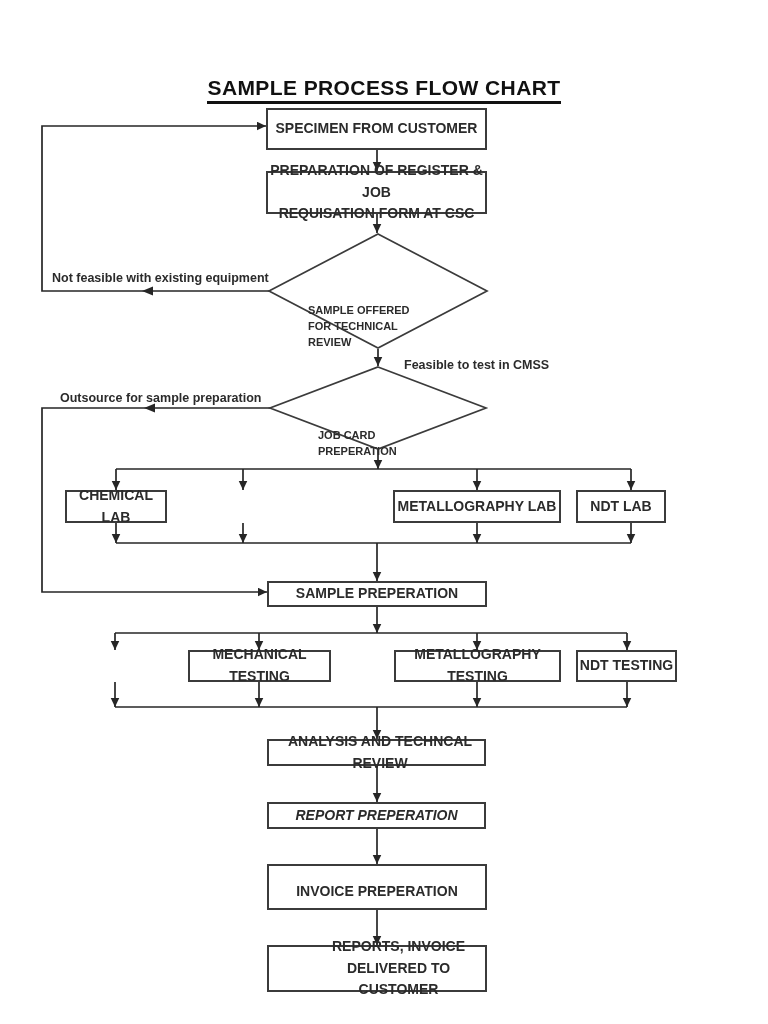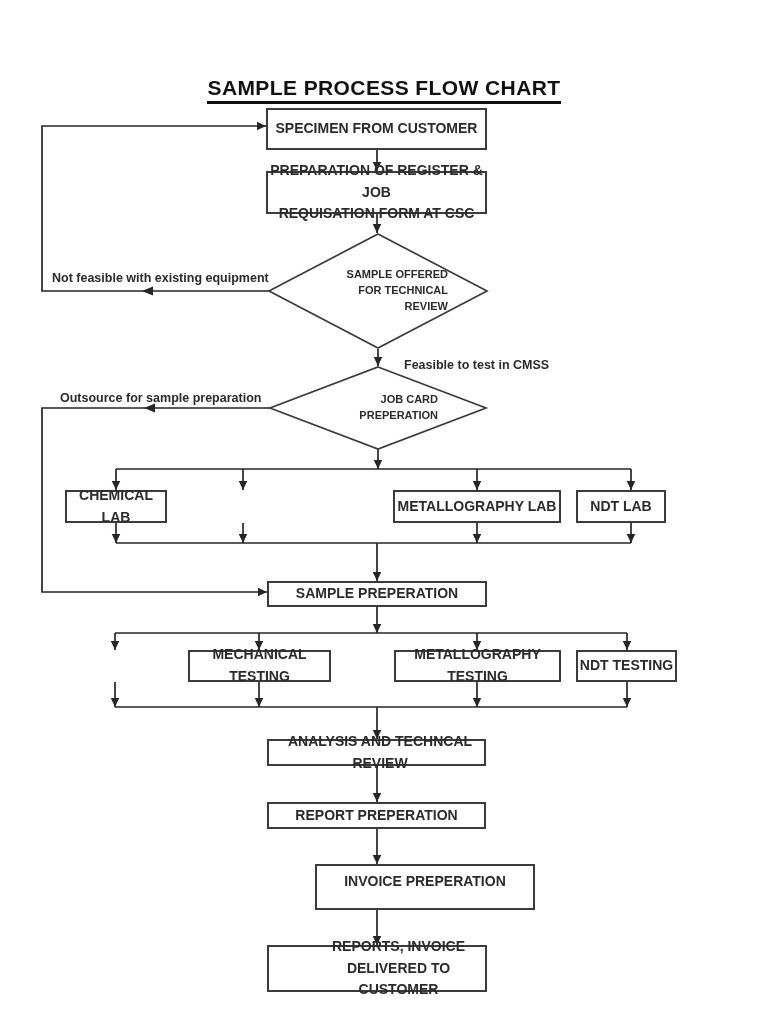--- a/index.html
+++ b/index.html
@@ -13,42 +13,42 @@
     display:inline-block; font-size:21px; font-weight:bold; letter-spacing:0.4px;
     color:#111111; border-bottom:3px solid #111111; padding-bottom:1px;margin-top:32px;
   }
   .connectors { position:absolute; left:0; top:0; width:768px; height:1024px; }
   .node {
     position:absolute; box-sizing:border-box; border:2px solid #3b3b3b; background:#ffffff;
     display:flex; align-items:center; justify-content:center; text-align:center;
     font-weight:bold; font-size:14px; line-height:1.55; color:#2b2b2b;
     white-space:pre-line; padding:2px 1px;
   }
-  .node.top-text { align-items:flex-start; padding-top:5px;margin-left:48px; }
+  .node.top-text { align-items:flex-start; padding-top:15px; }
   .diamond-label {
-    position:absolute; text-align:right; font-weight:bold; font-size:11px;
-    line-height:1.45; color:#2b2b2b; white-space:pre-line;
+    position:absolute; text-align:left; font-weight:bold; font-size:11px;
+    line-height:1.45; color:#2b2b2b; white-space:pre-line;margin-top:36px;
   }
   .edge-label {
     position:absolute; font-weight:bold; font-size:12.5px; color:#2b2b2b; white-space:nowrap;margin-top:13px;
   }
   
   #n-specimen   { left:266px; top:108px; width:221px; height:42px; }
   #n-register   { left:266px; top:171px; width:221px; height:43px; }
   #n-chemlab    { left:65px;  top:490px; width:102px; height:33px; }
   #n-mechlab    { left:186px; top:490px; width:115px; height:33px; }
   #n-metlab     { left:393px; top:490px; width:168px; height:33px; }
   #n-ndtlab     { left:576px; top:490px; width:90px; height:33px; }
   #n-sampleprep { left:267px; top:581px; width:220px; height:26px; }
   #n-chemtest   { left:52px;  top:650px; width:126px; height:32px; }
   #n-mechtest   { left:188px; top:650px; width:143px; height:32px; }
   #n-mettest    { left:394px; top:650px; width:167px; height:32px; }
   #n-ndttest    { left:576px; top:650px; width:101px; height:32px; }
   #n-analysis   { left:267px; top:739px; width:219px; height:27px;padding-left:8px; }
-  #n-report     { left:267px; top:802px; width:219px; height:27px; }
+  #n-report     { left:267px; top:802px; width:219px; height:27px;font-style:italic; }
   #n-invoice    { left:267px; top:864px; width:220px; height:46px; }
   #n-delivery   { left:267px; top:945px; width:220px; height:47px;padding-left:44px; }
   #d1-label { left:308px; top:267px; width:140px; }
   #d2-label { left:318px; top:392px; width:120px; }
   #lbl-notfeasible { left:52px;  top:258px; }
   #lbl-feasible    { left:404px; top:345px; }
   #lbl-outsource   { left:60px;  top:378px; }
 </style>
 </head>
 <body>

